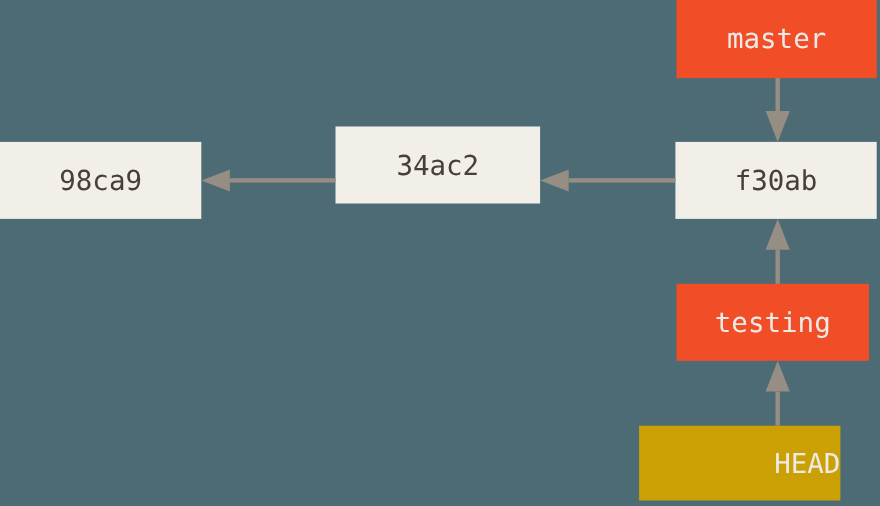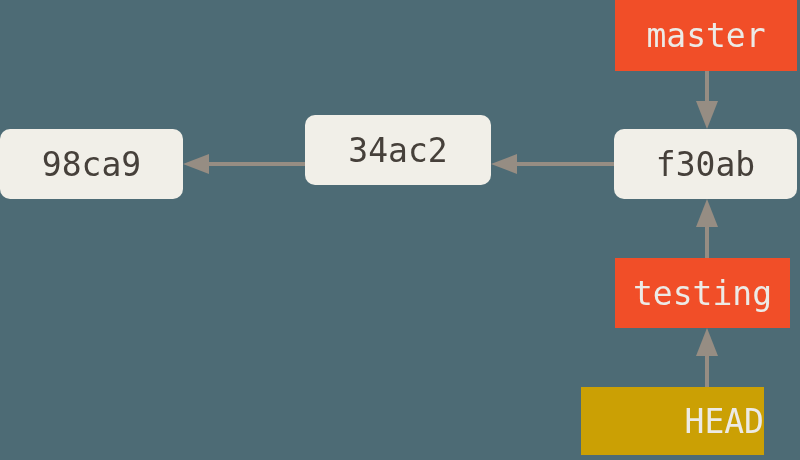--- a/index.html
+++ b/index.html
@@ -15,27 +15,26 @@
     width: 800px;
     height: 460px;
     background: #4d6b75;
     font-family: "DejaVu Sans Mono", "Liberation Mono", monospace;
   }
   .node {
     position: absolute;
     display: flex;
     align-items: center;
     justify-content: center;
-    font-size: 33px;
+    font-size: 25px;
     line-height: 1;
   }
   .commit {
     background: #f1efe8;
     color: #46403a;
-    border-radius: 10px;
   }
   .branch {
     background: #f14e28;
     color: #eceae6;
   }
   .head {
     background: #cba004;
     color: #eceae6;
   }
   

